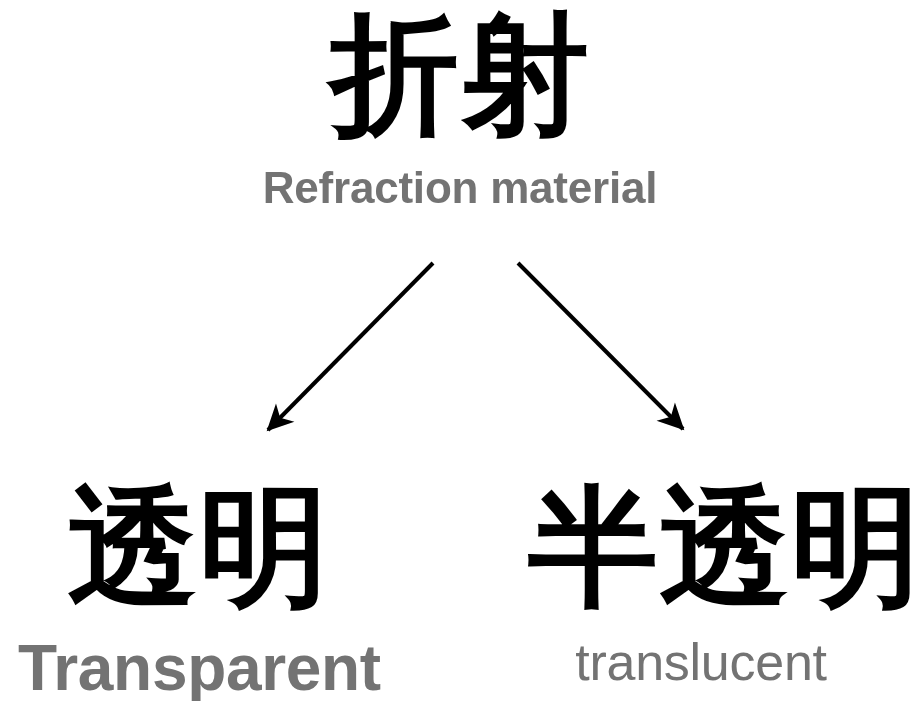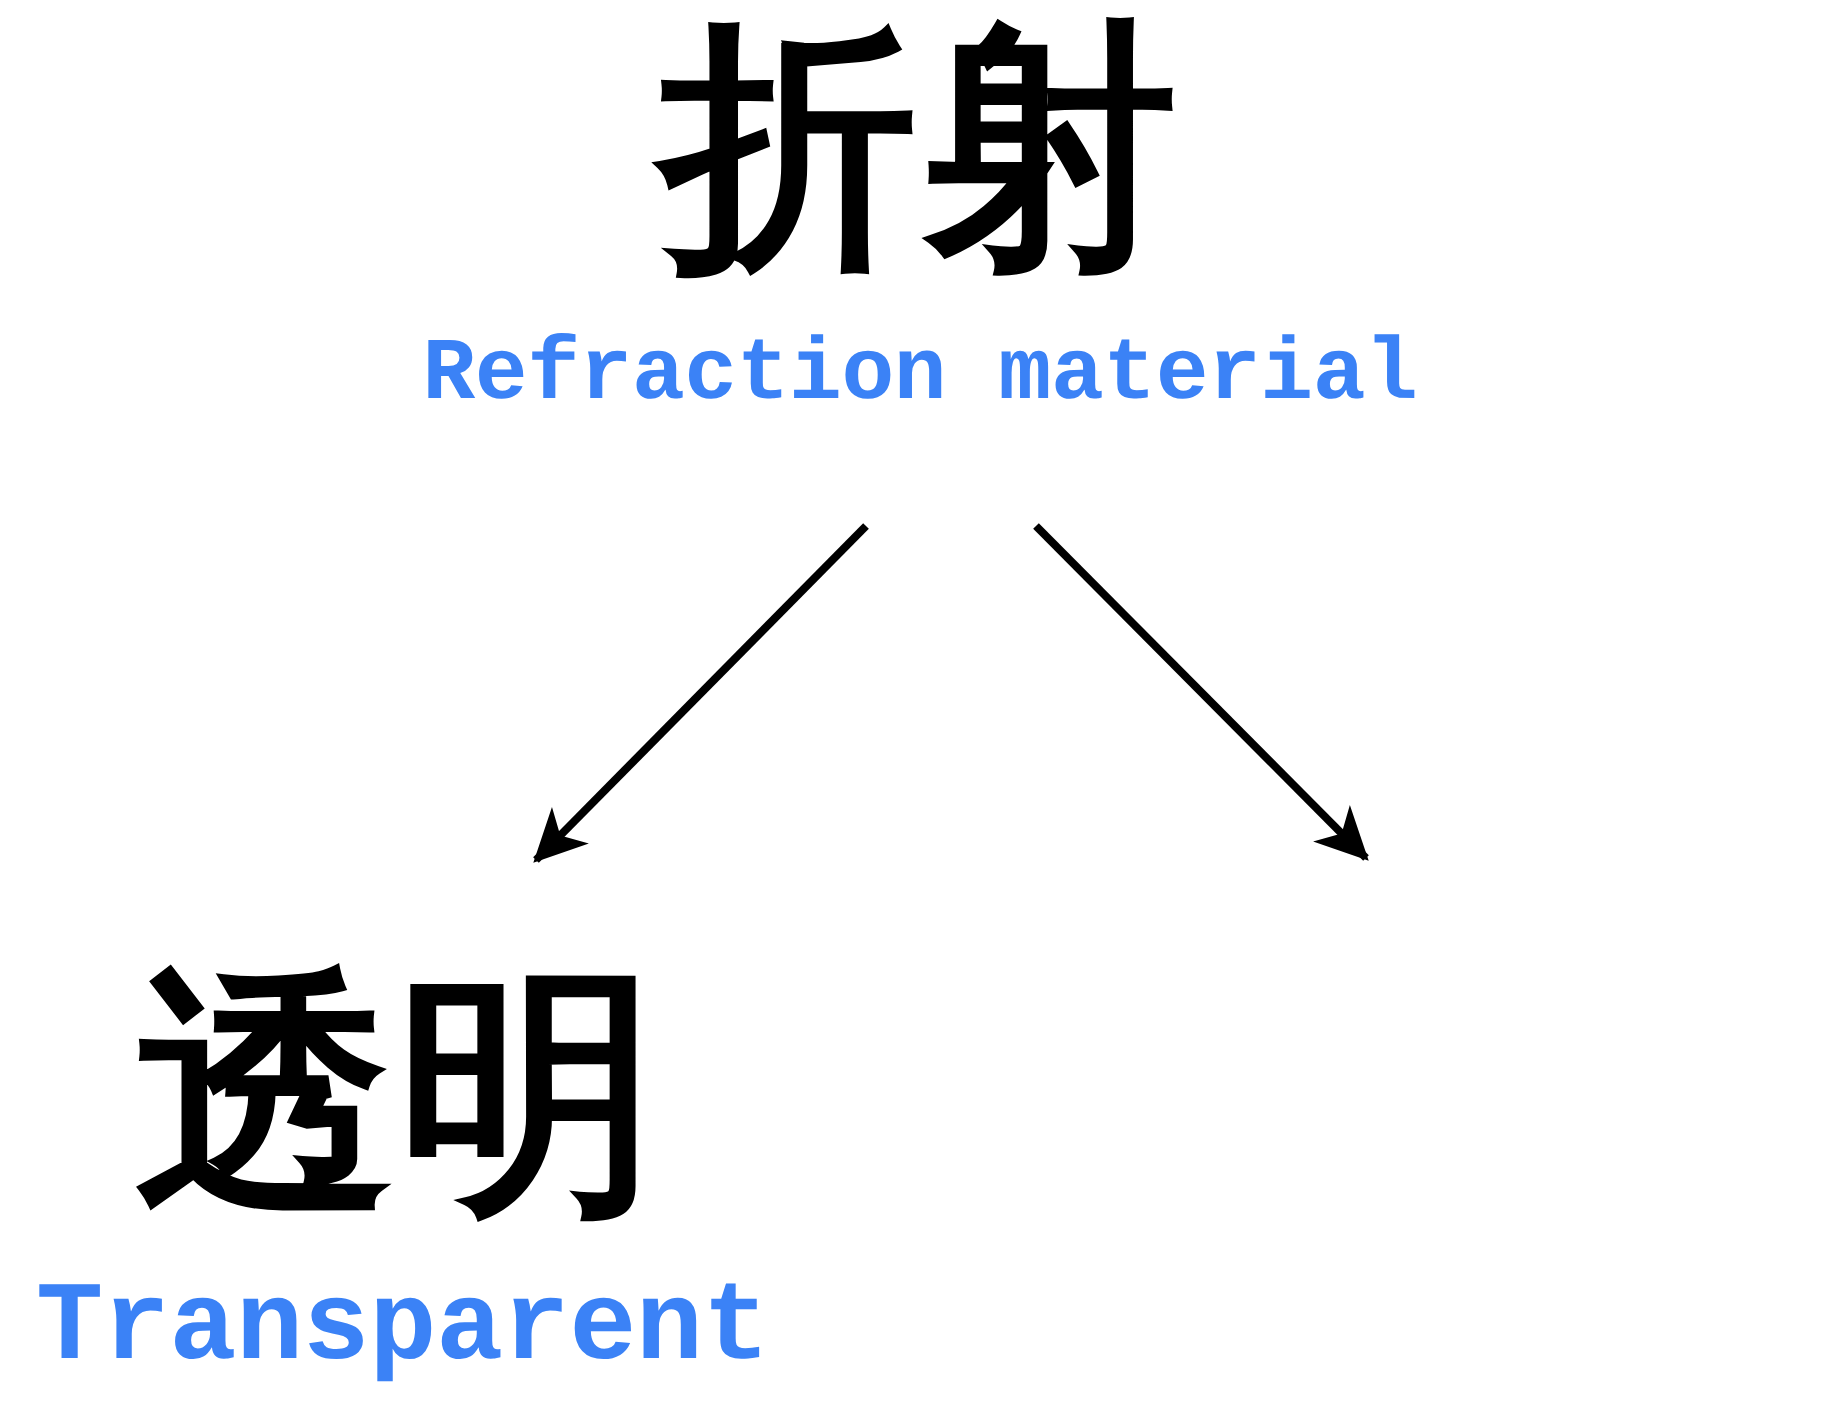--- a/index.html
+++ b/index.html
@@ -32,23 +32,23 @@
 
   .cjk {
     font-family: "DejaVu Sans", "Liberation Sans", sans-serif;
     font-weight: 700;
     letter-spacing: 0.01em;
     line-height: 1;
     color: #000000;
   }
 
   .latin {
-    font-family: Liberation Mono, monospace;
+    font-family: Liberation Sans, sans-serif;
     line-height: 1;
-    color: #3b82f6;
+    color: #737373;
   }
 
   
   #root-node {
     left: 0;
     top: 8px;
     width: 920px;
   }
   #root-node .cjk {
     font-size: 132px;
@@ -71,21 +71,21 @@
     text-align: left;
   }
   #leaf-transparent .cjk {
     display: block;
     font-size: 130px;
     padding-left: 18px;
     text-align: right;
   }
   #leaf-transparent .latin {
     display: block;
-    font-size: 56px;
+    font-size: 64px;
     font-weight: 700;
     margin-top: 24px;
     padding-left: 18px;
     letter-spacing: -0.005em;
   }
 
   
   #leaf-translucent {
     left: 520px;
     top: 482px;
@@ -141,14 +141,18 @@
     <line id="edge-left" x1="433" y1="263" x2="268" y2="430" stroke="#000000" stroke-width="4" stroke-linecap="butt" marker-end="url(#arrowhead-left)"></line>
 
     <line id="edge-right" x1="518" y1="263" x2="683" y2="429" stroke="#000000" stroke-width="4" stroke-linecap="butt" marker-end="url(#arrowhead-right)"></line>
   </svg>
 
   <div class="node" id="leaf-transparent">
     <span class="cjk">透明</span>
     <span class="latin">Transparent</span>
   </div>
 
+  <div class="node" id="leaf-translucent">
+    <span class="cjk">半透明</span>
+    <span class="latin">translucent</span>
+  </div>
 
 </div>
 
 </body></html>

